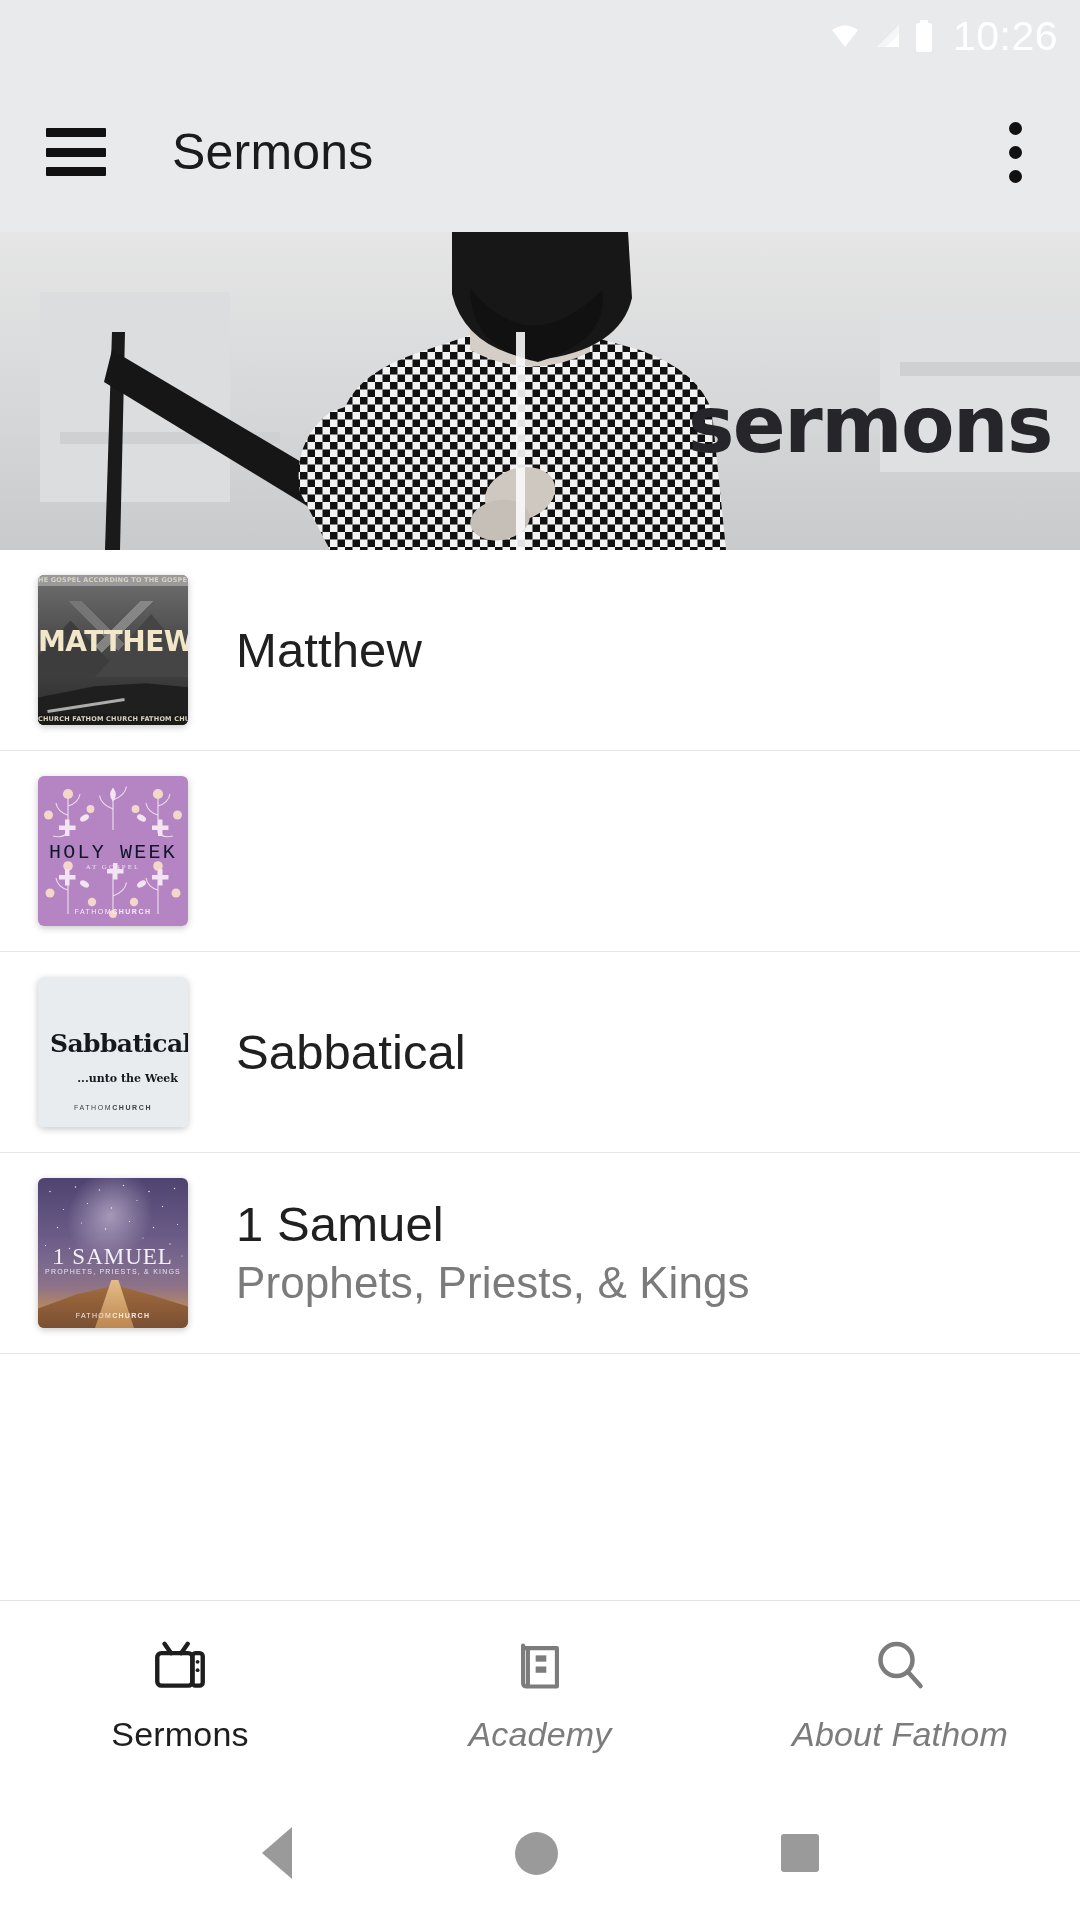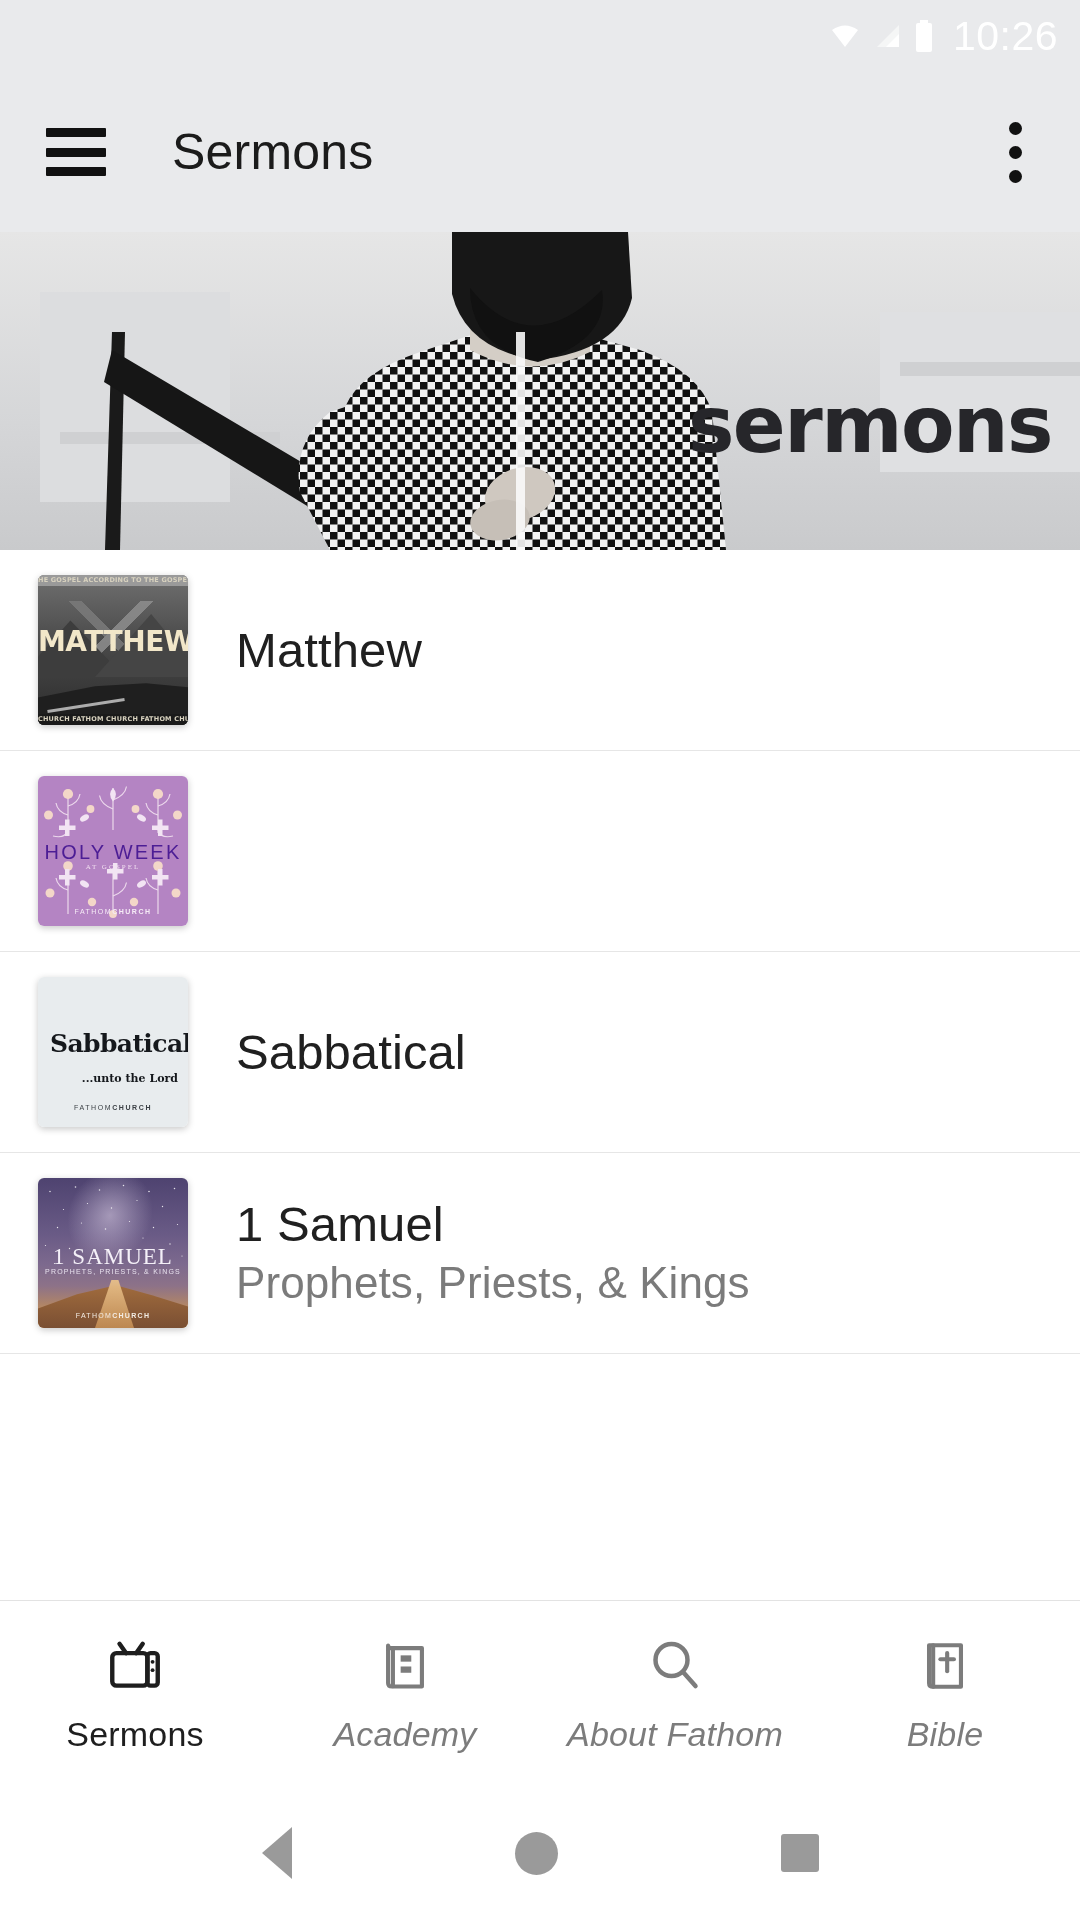--- a/index.html
+++ b/index.html
@@ -105,21 +105,21 @@
     position:absolute; left:0; right:0; top:44%; transform:translateY(-50%);
     text-align:center; font-family:"DejaVu Sans", sans-serif;
     font-size:28px; font-weight:700; color:#f2e7c9; letter-spacing:-0.5px;
   }
 
   
   .th-holy { position:absolute; inset:0; background:#b484c3; }
   .th-holy .flora { position:absolute; inset:0; opacity:.95; }
   .th-holy .hw-title {
     position:absolute; left:0; right:0; top:43%; text-align:center;
-    font-family:Liberation Sans, sans-serif; font-size:20px; color:#4c1d95;
+    font-family:Liberation Mono, monospace; font-size:20px; color:#0f172a;
     letter-spacing:2.2px;
   }
   .th-holy .hw-sub {
     position:absolute; left:0; right:0; top:58%; text-align:center;
     font-family:"Liberation Serif", serif; font-size:7px; color:#f2dff0;
     letter-spacing:2px;
   }
   .th-holy .hw-foot {
     position:absolute; left:0; right:0; bottom:11px; text-align:center;
     font-family:"Liberation Sans", sans-serif; font-size:7px; color:#f6ecf6;
@@ -364,21 +364,21 @@
           <div class="hw-sub">AT GOSPEL</div>
           <div class="hw-foot"><span>FATHOM</span><b>CHURCH</b></div>
         </div>
       </div>
     </div>
 
     <div class="series-row">
       <div class="thumb-wrap">
         <div class="th-sab">
           <div class="sb-title">Sabbatical</div>
-          <div class="sb-sub">...unto the Lord</div>
+          <div class="sb-sub">...unto the Week</div>
           <div class="sb-foot"><span>FATHOM</span><b>CHURCH</b></div>
         </div>
       </div>
       <div class="row-text">
         <div class="row-title">Sabbatical</div>
       </div>
     </div>
 
     <div class="series-row">
       <div class="thumb-wrap">
@@ -457,31 +457,20 @@
     <div class="tab">
       <span class="tab-ico">
         <svg width="60" height="62" viewBox="0 0 24 24" fill="none" stroke="#7c7c7c" stroke-width="1.8" stroke-linecap="round">
           <circle cx="10.6" cy="9.6" r="6.4"></circle>
             <path d="M15.4 14.6 L20.2 20"></path>
         </svg>
       </span>
       <span class="tab-label">About Fathom</span>
     </div>
 
-    <div class="tab">
-      <span class="tab-ico">
-        <svg width="58" height="62" viewBox="0 0 24 24" fill="none" stroke="#7c7c7c" stroke-width="1.7" stroke-linecap="round" stroke-linejoin="round">
-          <path d="M5.4 3.4 L5.4 19 q0 1.6 1.7 1.6 L18.6 20.6 L18.6 3.4 Z"></path>
-          <path d="M7.1 3.4 L7.1 20.6"></path>
-          <path d="M12.9 6.6 L12.9 14.2"></path>
-            <path d="M10.1 9.2 L15.7 9.2"></path>
-        </svg>
-      </span>
-      <span class="tab-label">Bible</span>
-    </div>
 
   </div>
 
   <div class="nav-bar">
     <div class="nav-btn">
         <span class="nav-back"></span>
       </div>
     <div class="nav-btn">
         <span class="nav-home"></span>
       </div>

